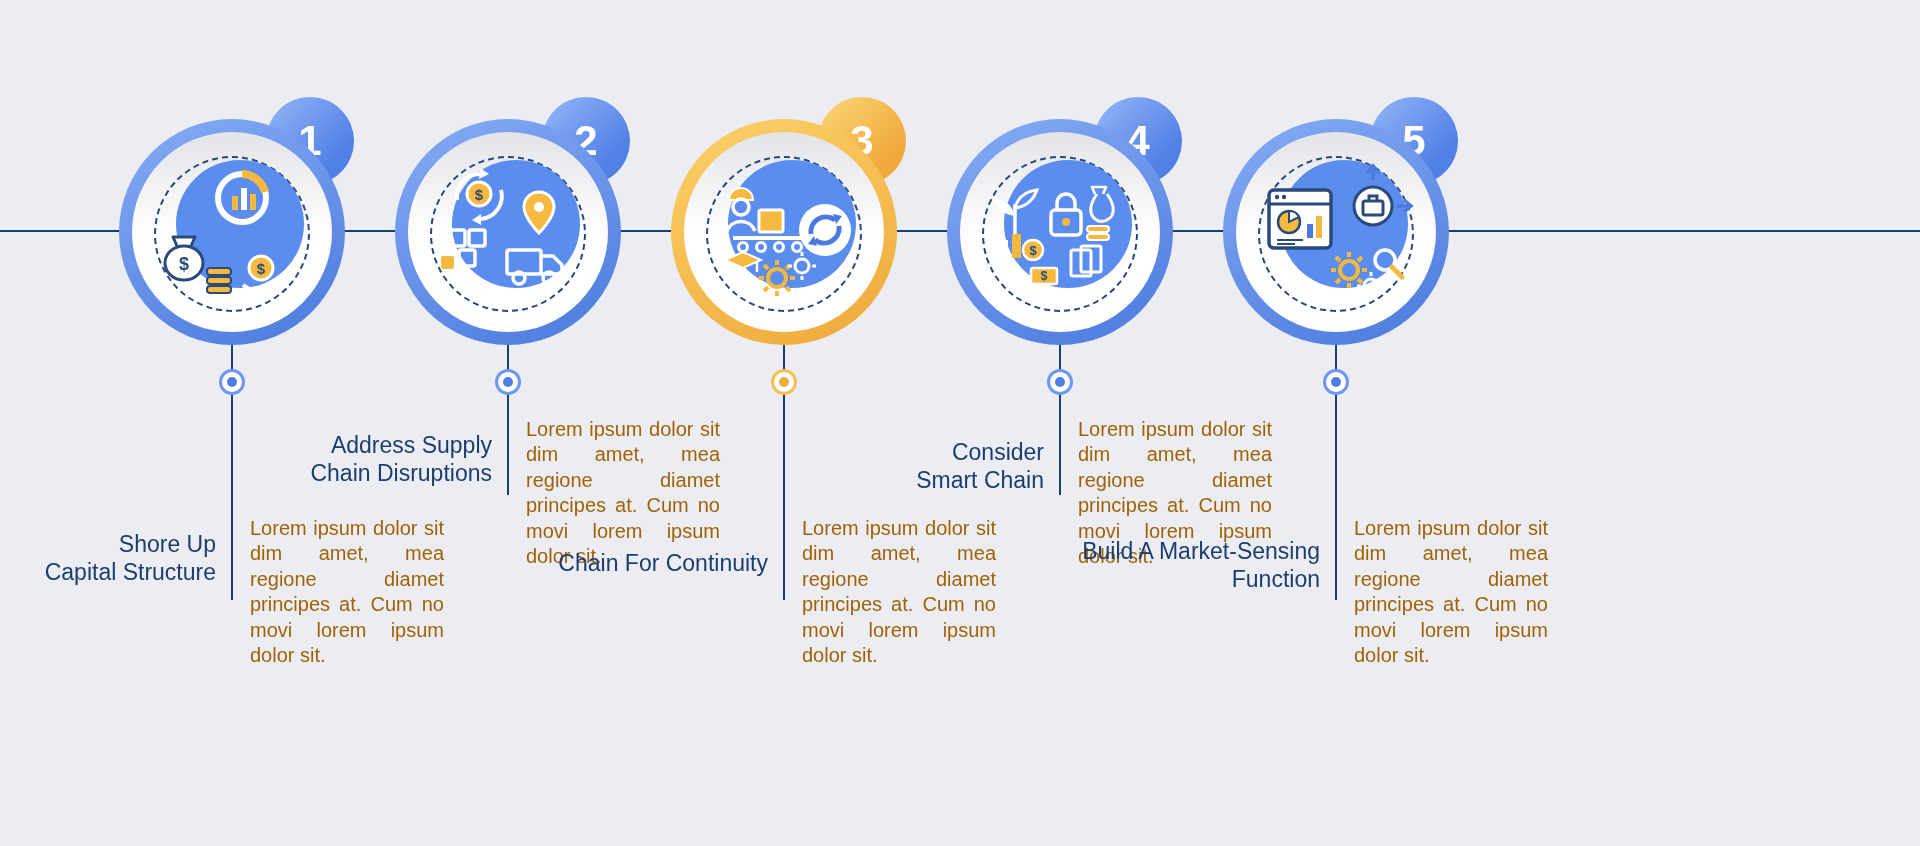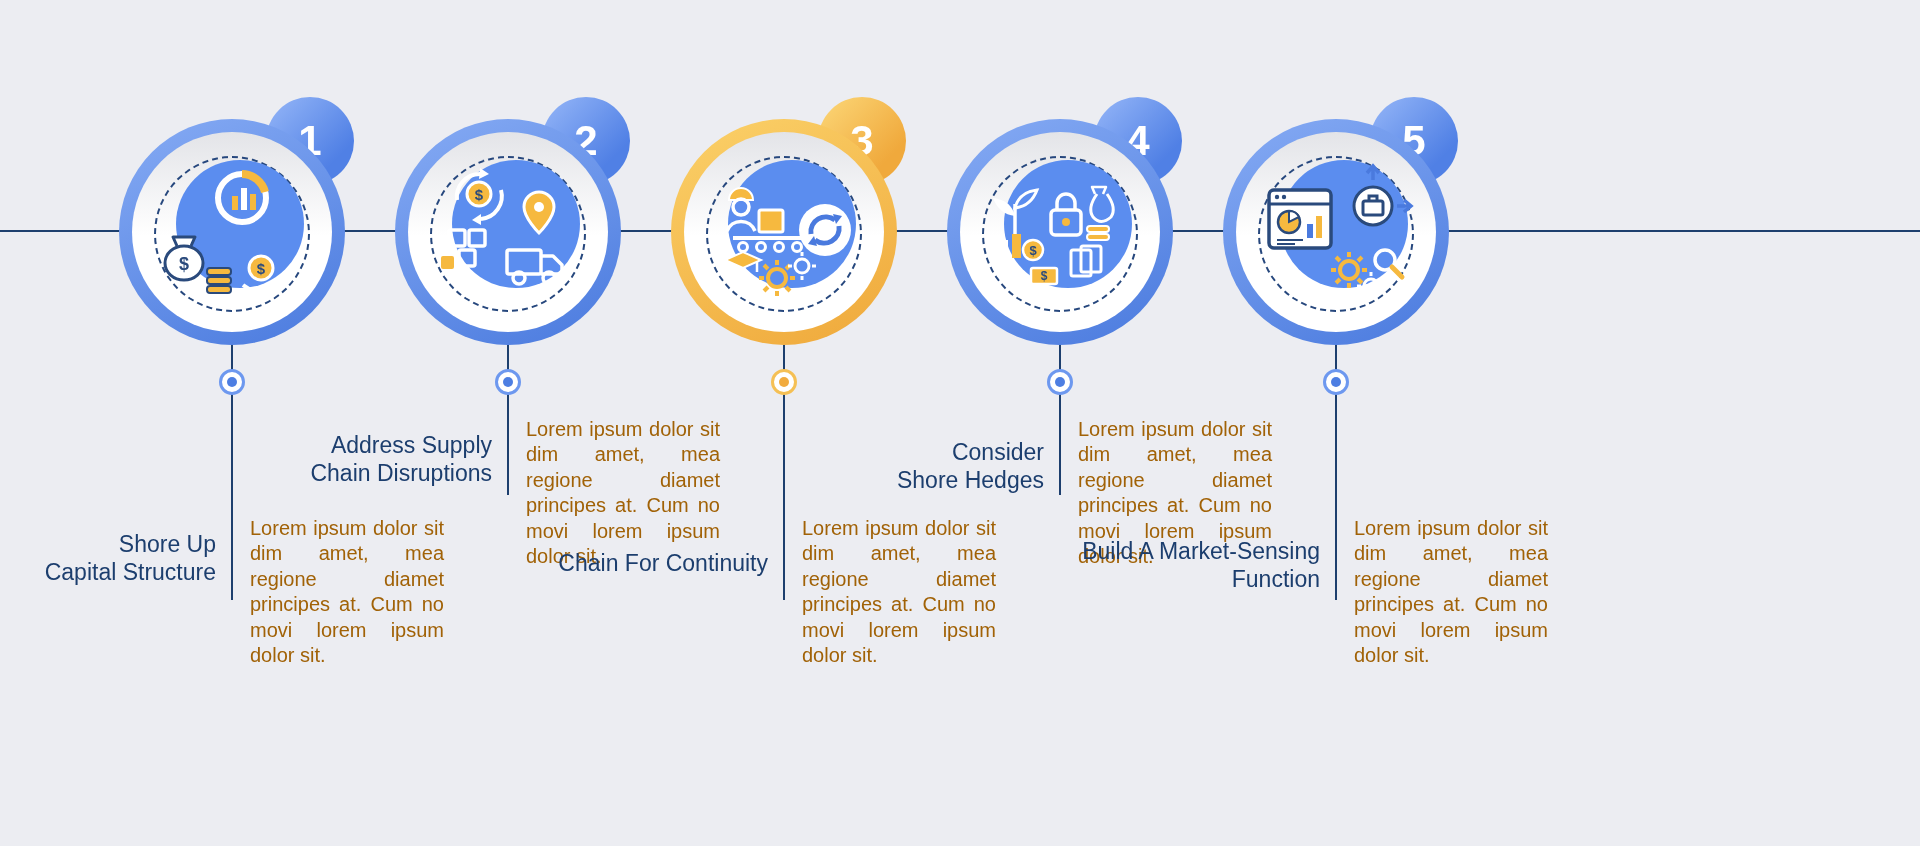--- a/index.html
+++ b/index.html
@@ -208,21 +208,21 @@
             <rect x="106" y="92" width="20" height="26" rx="2"></rect>
           </g>
           <path d="M26 120 q16 12 34 5" fill="none" stroke="#ffffff" stroke-width="3.5"></path>
           <rect x="56" y="114" width="26" height="16" rx="2" fill="#f6b93f" stroke="#ffffff" stroke-width="2.5"></rect>
           <text x="69" y="126" font-size="12" fill="#2a4a7c" text-anchor="middle">$</text>
         </svg>
       </div>
     </div>
     <div class="dot"></div>
     <div class="title">Consider
-Shore Hedges</div>
+Smart Chain</div>
     <div class="body-text">Lorem ipsum dolor sit dim amet, mea regione diamet principes at. Cum no movi lorem ipsum dolor sit.</div>
   </div>
 
   <div class="step step5 theme-blue">
     <div class="vline"></div>
     <div class="badge">5</div>
     <div class="big-circle">
       <div class="face">
         <div class="dashed"></div>
         <div class="bluefill"></div>

